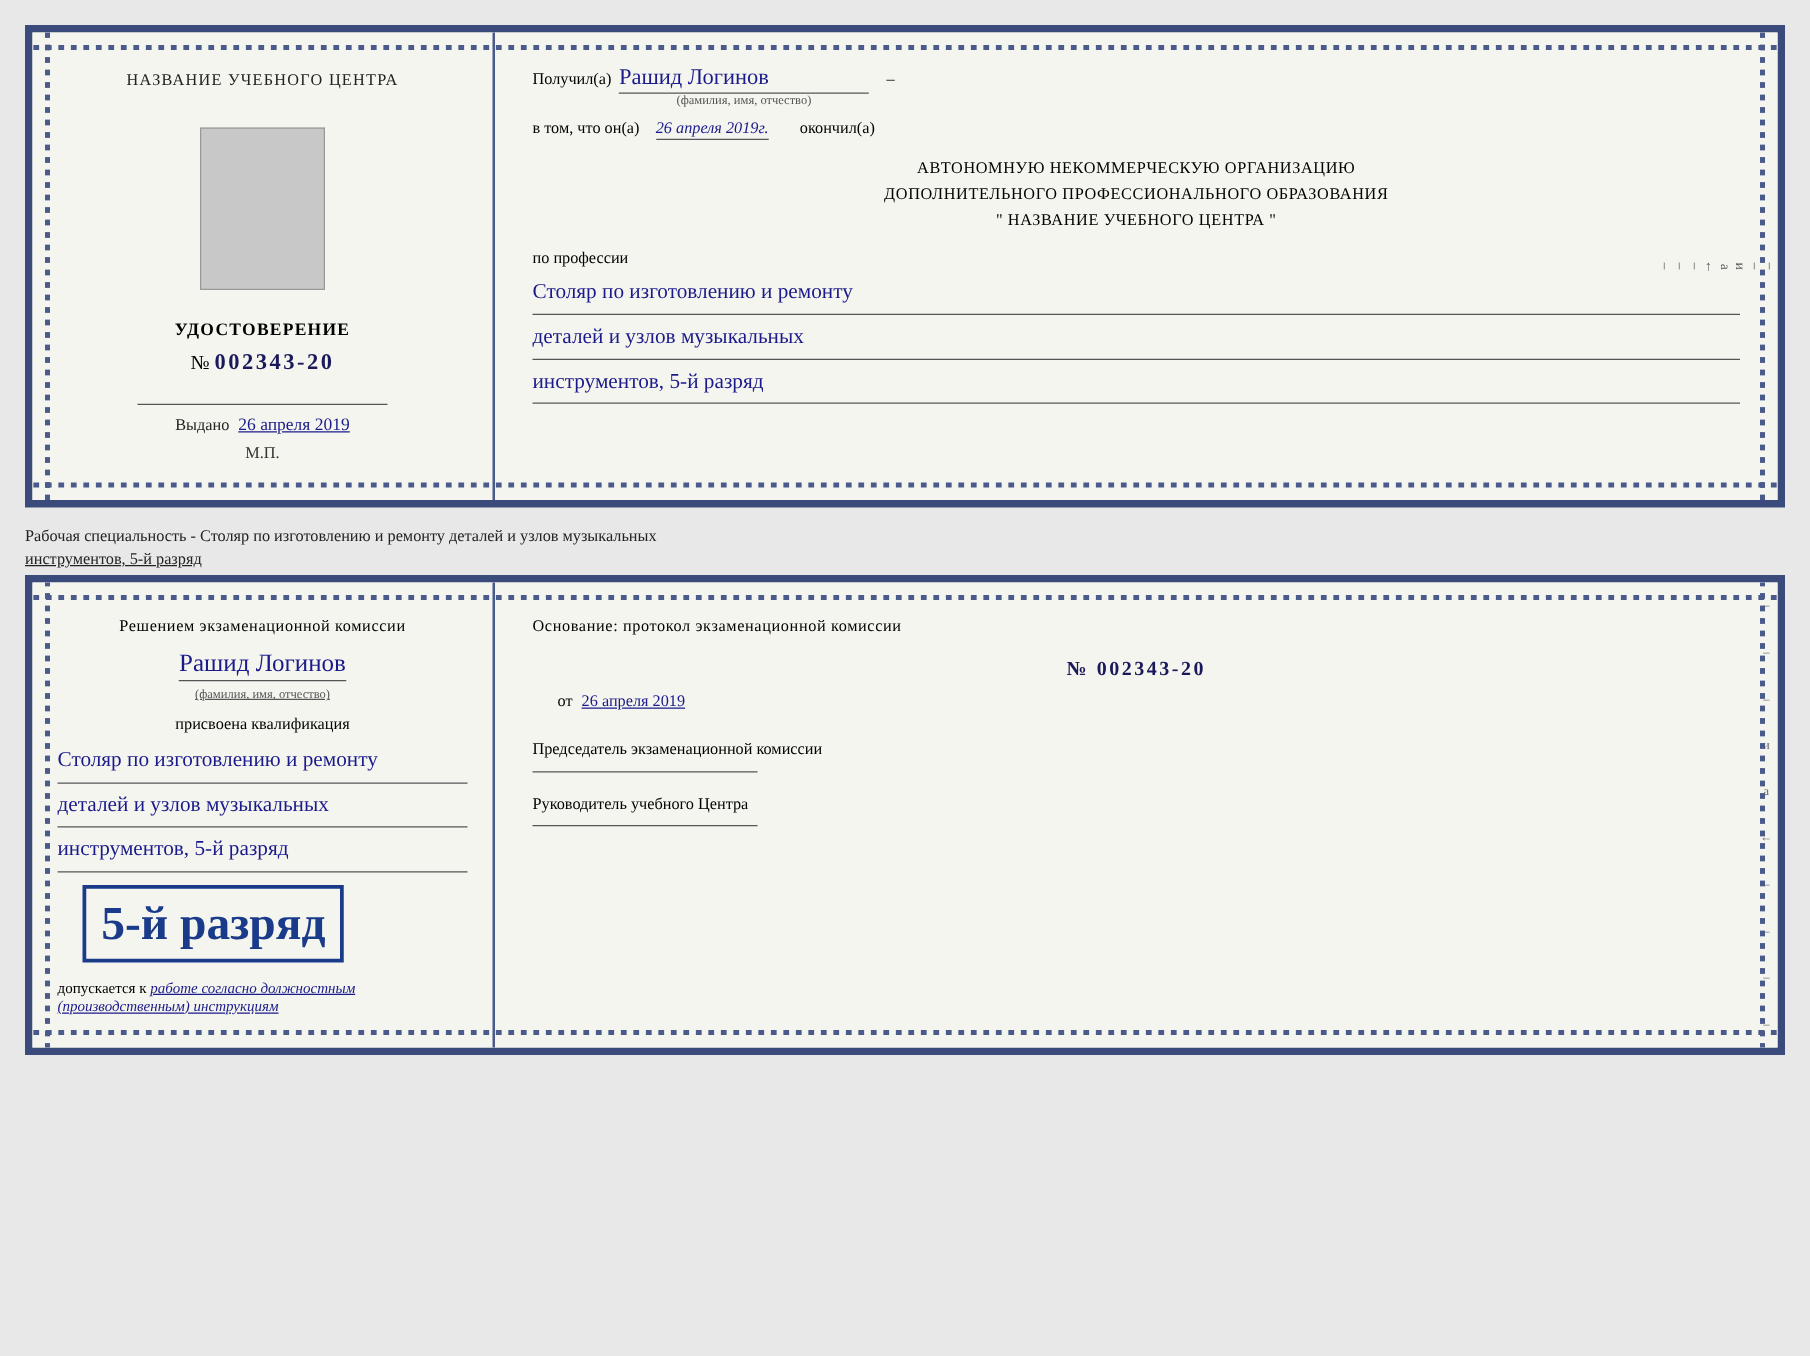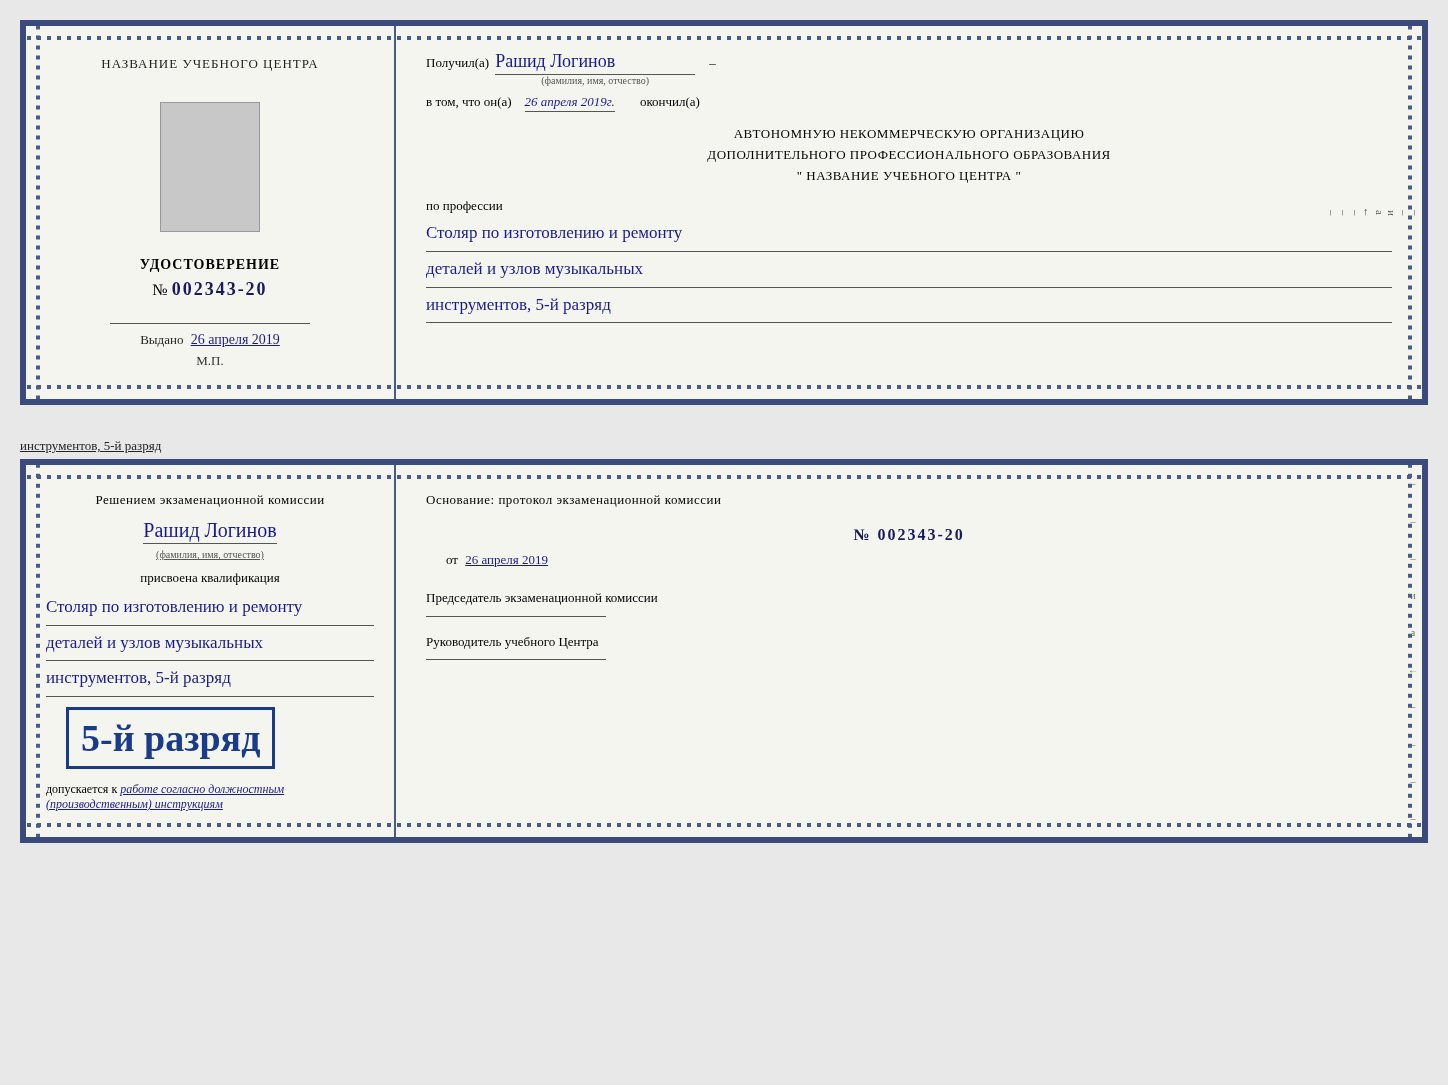--- a/index.html
+++ b/index.html
@@ -387,21 +387,21 @@
         <span>а</span>
         <span>←</span>
         <span>–</span>
         <span>–</span>
         <span>–</span>
       </div>
     </div>
   </div>
 
   <div class="label-between">
-    <br>
+    <span>Рабочая специальность - Столяр по изготовлению и ремонту деталей и узлов музыкальных</span><br>
     <span class="underlined">инструментов, 5-й разряд</span>
   </div>
 
   <div class="cert-bottom">
 
     <div class="bottom-left">
 
       <div class="decision-text">
         <span>Решением экзаменационной комиссии</span>
       </div>

